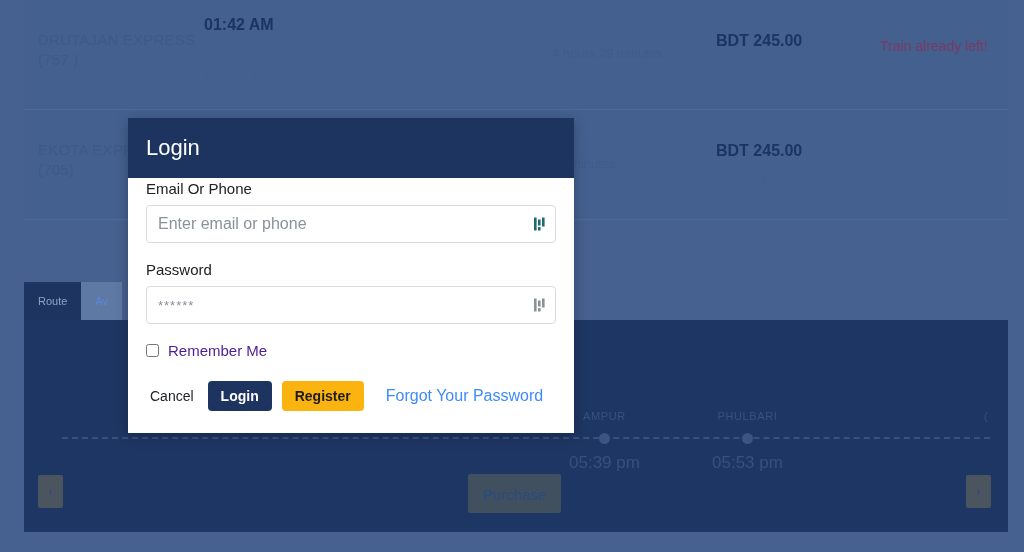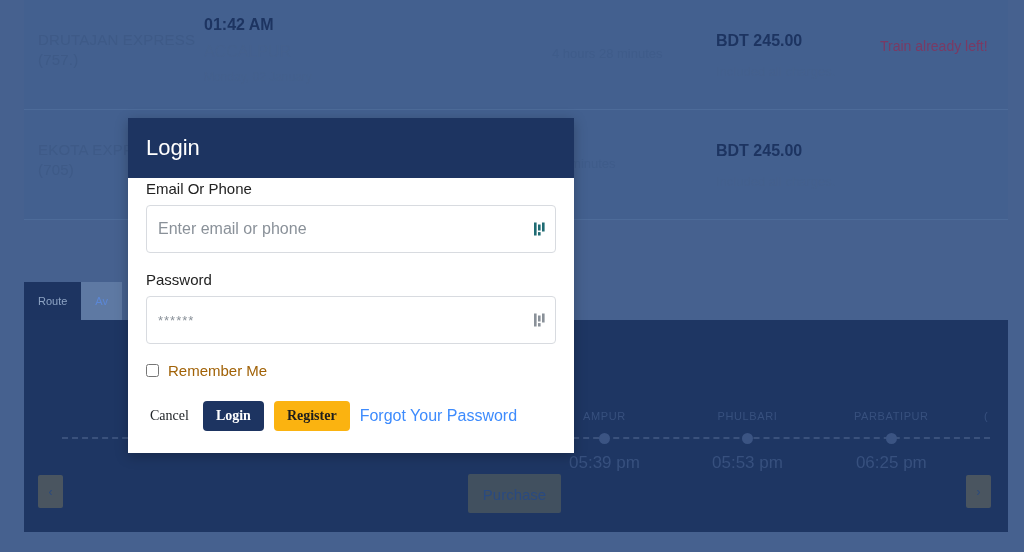--- a/index.html
+++ b/index.html
@@ -118,48 +118,48 @@
     padding: 0 18px;
   }
   .modal-title { color: #fff; font-size: 22px; }
   .modal-body { padding: 0 18px 22px; }
 
   .field-label {
     font-size: 15px; color: #222; margin-bottom: 8px; margin-top: 2px;
   }
   .input-wrap { position: relative; margin-bottom: 18px; }
   .text-input {
-    width: 100%; height: 48px; padding: 0 34px 0 11px;
+    width: 100%; height: 38px; padding: 0 34px 0 11px;
     border: 1px solid #d8dbe0; border-radius: 4px;
     font-size: 16px; color: #495057; background: #fff;
     font-family: "Liberation Sans", sans-serif;
   }
   .text-input::placeholder { color: #8a9199; }
   .pw-input { color: #8a9199; letter-spacing: 1px; font-size: 13px; }
 
   .fld-icon {
     position: absolute; right: 9px; top: 50%; transform: translateY(-50%);
     width: 13px; height: 15px; display: block;
   }
 
   .remember-row { display: flex; align-items: center; margin: 4px 0 22px; }
   .remember-row input[type=checkbox] { margin: 0 9px 0 0; width: 13px; height: 13px; }
-  .remember-label { font-size: 15px; color: #a16207; }
+  .remember-label { font-size: 15px; color: #4c1d95; }
 
   .actions { display: flex; align-items: center; gap: 10px; }
   .btn {
     border: none; border-radius: 4px; font-size: 14px; cursor: pointer;
-    font-family: Liberation Serif, serif; height: 30px; padding: 0 13px;
+    font-family: Liberation Sans, sans-serif; height: 30px; padding: 0 13px;
   }
   .btn-cancel { background: transparent; color: #212529; padding: 0 4px; }
   .btn-login { background: #1d3461; color: #fff; font-weight: bold; }
   .btn-register { background: #fbb310; color: #1d1d1d; font-weight: bold; }
   .forgot {
     color: #3d8bfd; font-size: 16px; text-decoration: none;
-    margin-left: 0; cursor: pointer;
+    margin-left: 12px; cursor: pointer;
   }
 </style>
 </head>
 <body>
 
 <div id="page">
 
   <div class="results">
 
     <div class="train-row">
@@ -198,25 +198,20 @@
     <div class="route-line"></div>
     <div class="station" style="left:545px">
       <div class="nm">AMPUR</div>
       <div class="dot"></div>
       <div class="tm">05:39 pm</div>
     </div>
     <div class="station" style="left:688px">
       <div class="nm">PHULBARI</div>
       <div class="dot"></div>
       <div class="tm">05:53 pm</div>
-    </div>
-    <div class="station" style="left:830px">
-      <div class="nm">PARBATIPUR</div>
-      <div class="dot"></div>
-      <div class="tm">06:25 pm</div>
     </div>
     <div class="station" style="left:960px">
       <div class="nm">(</div>
     </div>
   </div>
 
   <button class="purchase-btn">Purchase</button>
   <button class="nav-arrow nav-prev">‹</button>
   <button class="nav-arrow nav-next">›</button>
 </div>

